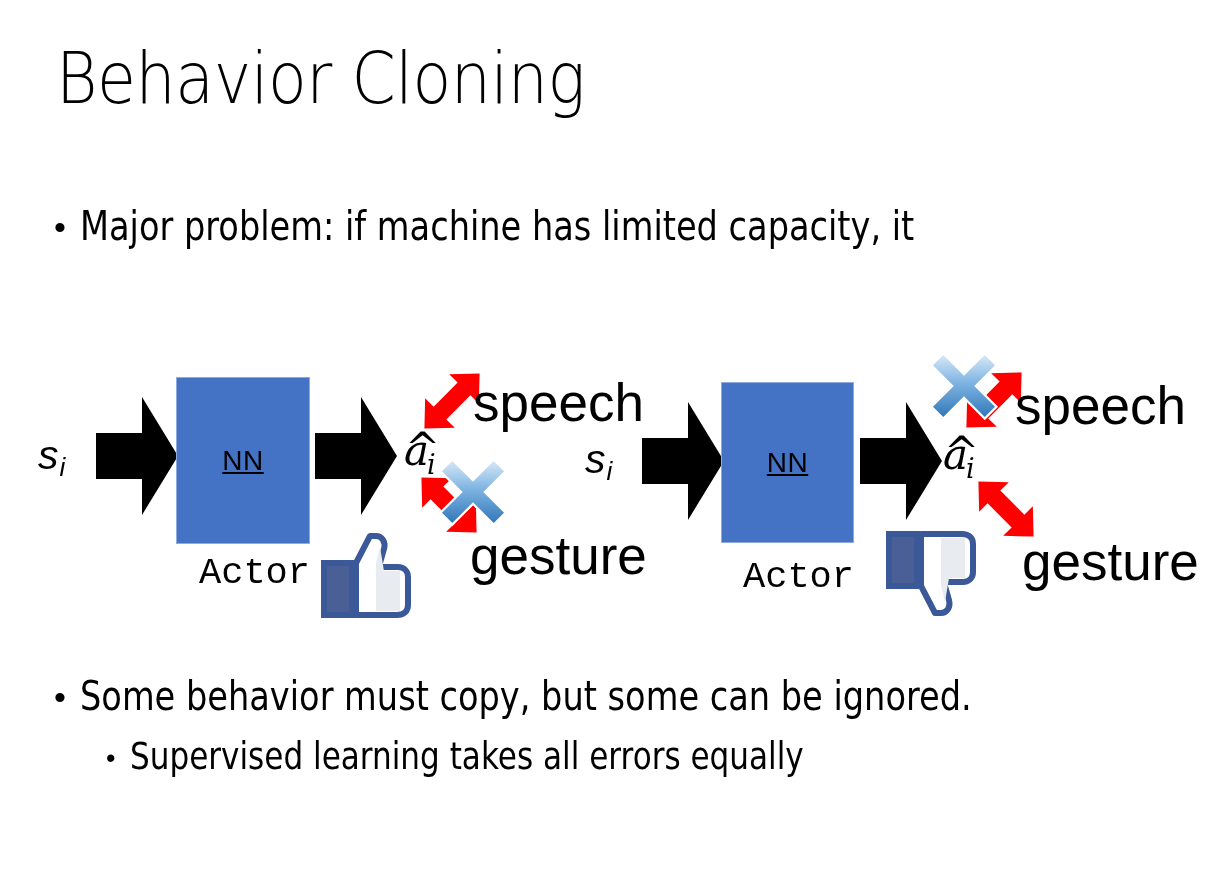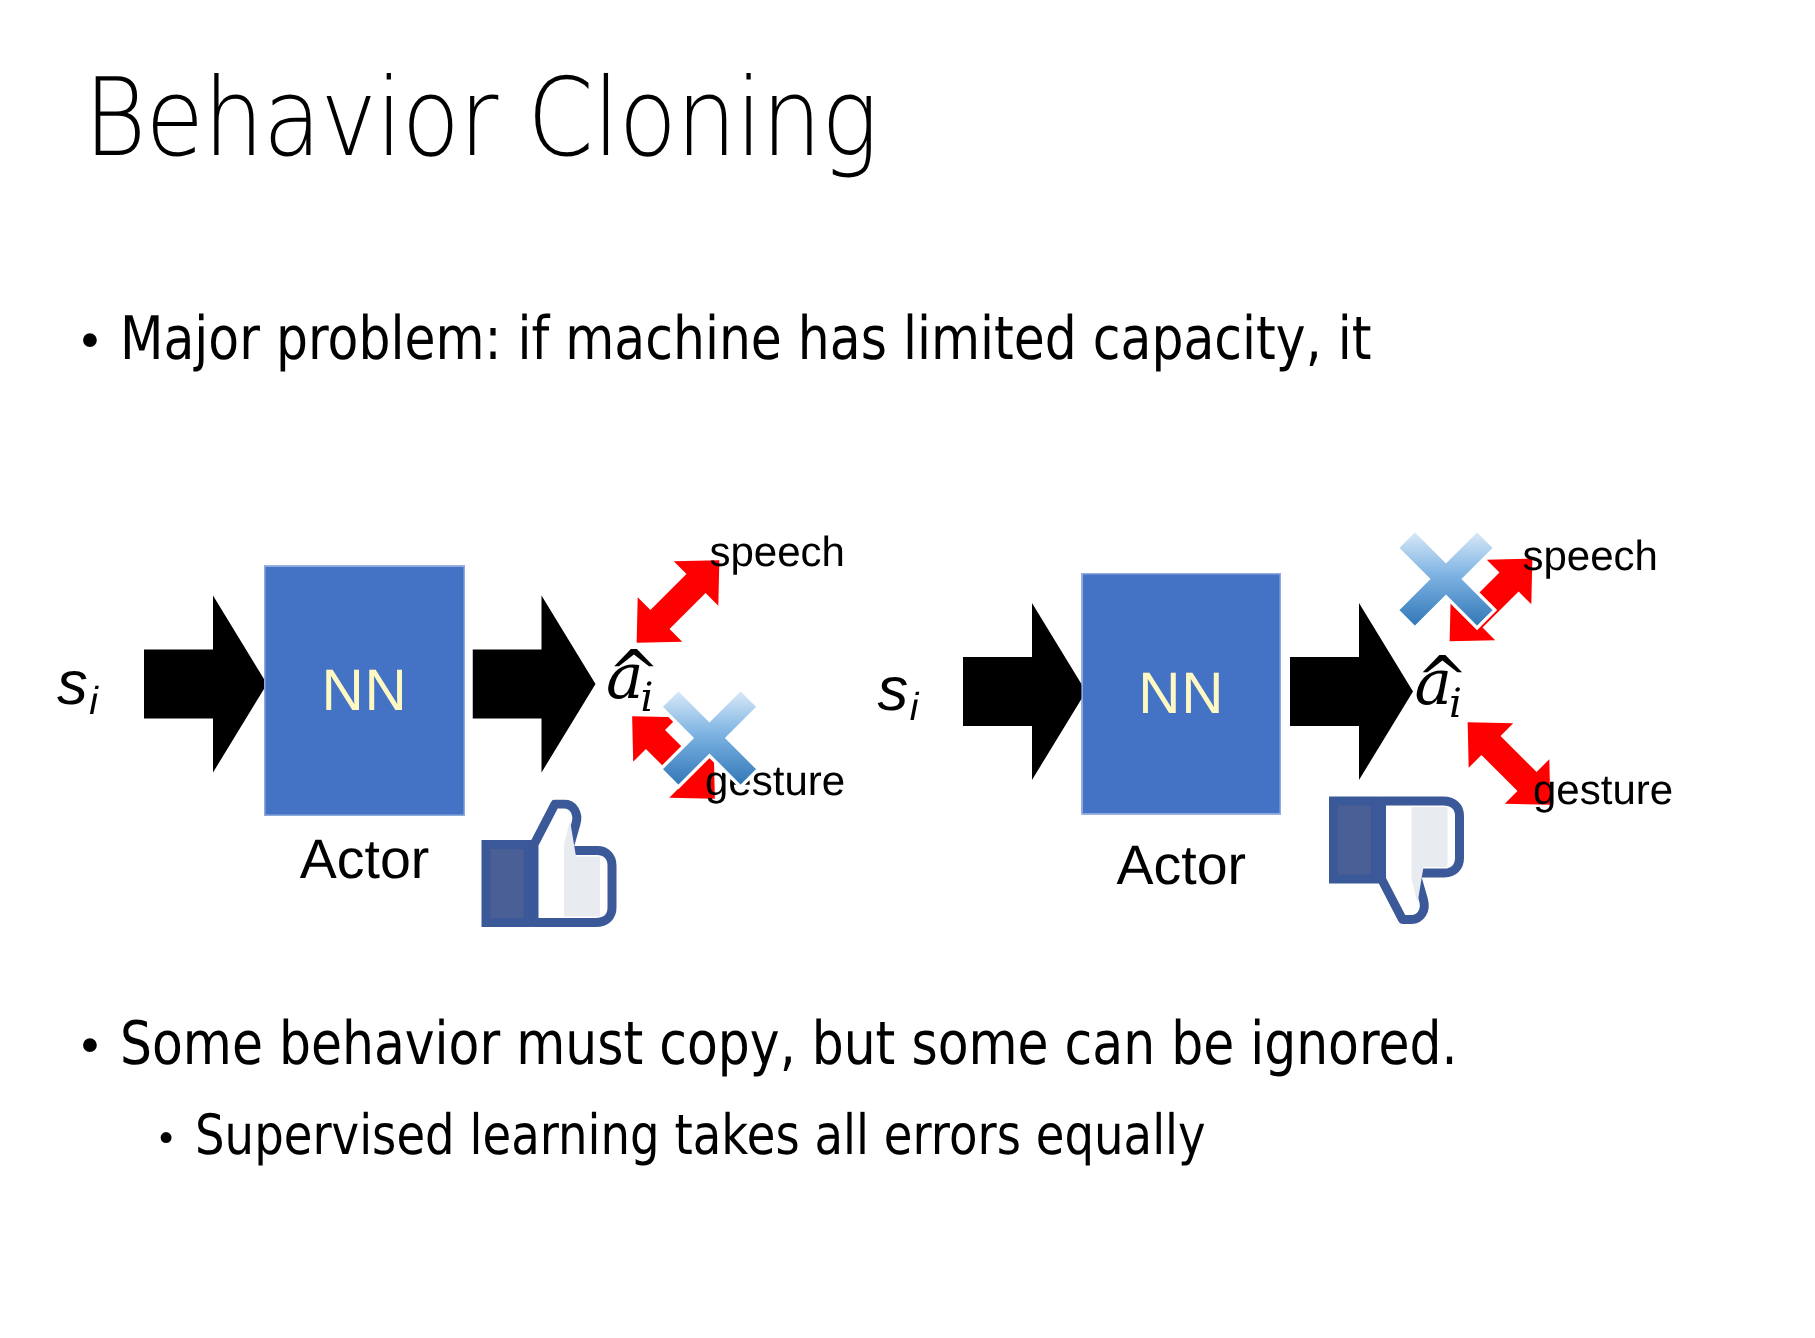--- a/index.html
+++ b/index.html
@@ -82,34 +82,35 @@
   .nn-box {
     position: absolute;
     background: #4472C4;
     border: 1.5px solid #8FAADC;
     box-sizing: border-box;
     display: flex;
     align-items: center;
     justify-content: center;
   }
   .nn-label {
-    color: #fef9c3;
+    color: #000000;
     font-family: "Liberation Sans", sans-serif;
-    font-size: 39px;
+    font-size: 28px;
     font-weight: 400;
     letter-spacing: 0.5px;
+    text-decoration: underline;
   }
 
   .actor-label {
     position: absolute;
-    font-family: Liberation Sans, sans-serif;
+    font-family: Liberation Mono, monospace;
     font-size: 37px;
     color: #000000;
     white-space: nowrap;
-    text-align: center;
+    text-align: right;
   }
 
   .state-label {
     position: absolute;
     font-family: "Liberation Sans", sans-serif;
     font-size: 41px;
     color: #000000;
     white-space: nowrap;
     font-style: italic;
   }
@@ -139,23 +140,24 @@
     position: absolute;
     left: 1px;
     top: -2px;
     font-style: normal;
     font-size: 42px;
   }
 
   .out-label {
     position: absolute;
     font-family: "Liberation Sans", sans-serif;
-    font-size: 28px;
-    color: #000000;
-    white-space: nowrap;
+    font-size: 53px;
+    color: #000000;
+    white-space: nowrap;
+    margin-top: 20px;
   }
 
   .black-arrow, .red-arrow, .blue-x, .thumb {
     position: absolute;
   }
 </style>
 </head>
 <body>
 
 <div id="slide">

